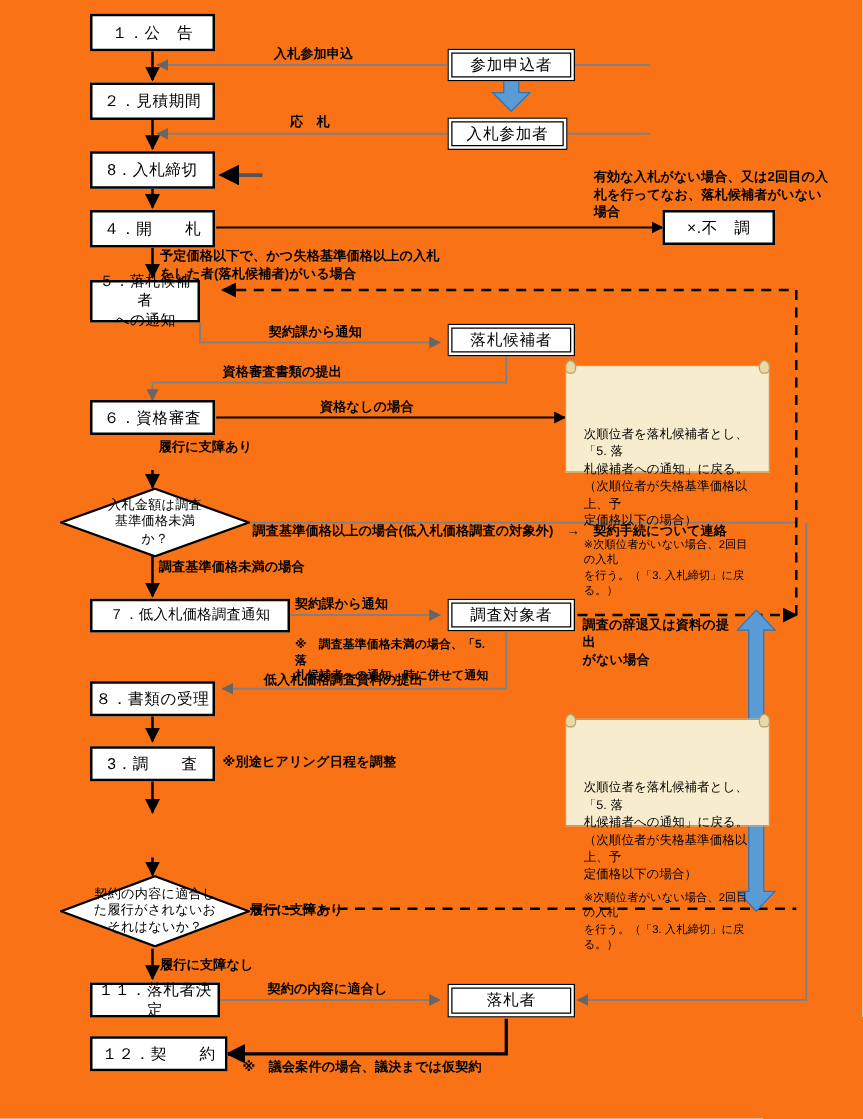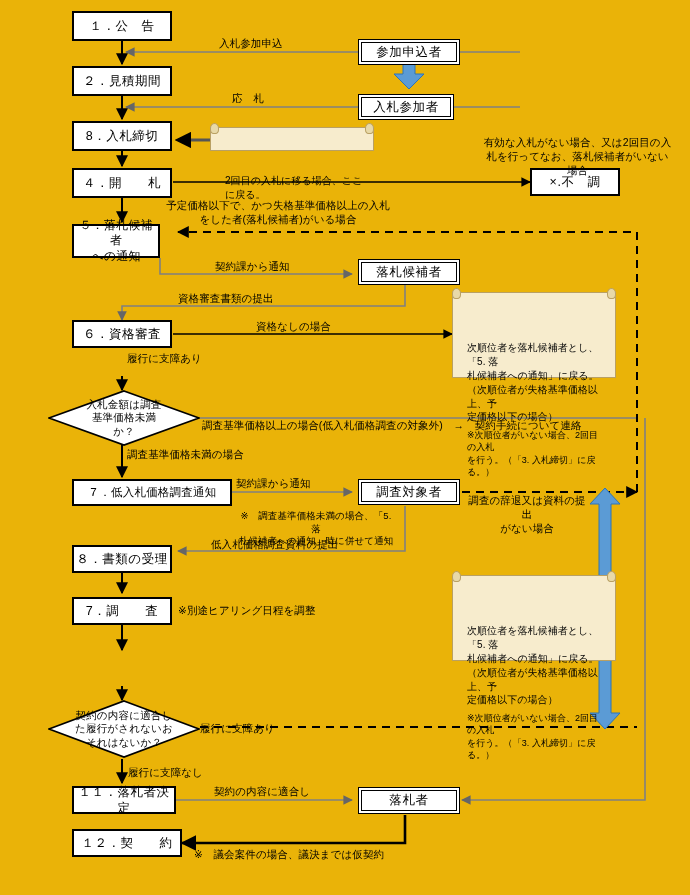--- a/index.html
+++ b/index.html
@@ -6,21 +6,21 @@
   body{
     font-family:"Liberation Sans","DejaVu Sans",sans-serif;
     color:#000;
     -webkit-font-smoothing:none;
   }
   #canvas{
     position:relative;
     width:690px;
     height:895px;
     overflow:hidden;
-    background:#eab308;
+    background:#f97316;
   }
   #svg-layer{
     position:absolute;
     left:0;top:0;
     width:690px;height:895px;
     pointer-events:none;
   }
 
   
   .pbox{
@@ -76,21 +76,21 @@
   
   .lbl{
     position:absolute;
     font-size:10.5px;
     line-height:1.32;
     letter-spacing:0.1px;
     white-space:pre-line;
     z-index:5;
     background:transparent;
   }
-  .lbl.b{font-weight:normal;text-align:center;}
+  .lbl.b{font-weight:bold;}
   .lbl.tiny{font-size:9.5px;}
 
   
   .note{
     position:absolute;
     box-sizing:border-box;
     background:#F7ECCD;
     border:1px solid #B9A063;
     z-index:6;
     padding:7px 8px 7px 14px;
@@ -196,21 +196,21 @@
 
   <div class="pbox small" style="left:72px;top:224px;width:88px;height:34px;">５．落札候補者
 への通知</div>
 
   <div class="pbox" style="left:72px;top:320px;width:100px;height:28px;">６．資格審査</div>
 
   <div class="pbox small" style="left:72px;top:479px;width:160px;height:27px;font-size:11.5px;">７．低入札価格調査通知</div>
 
   <div class="pbox" style="left:72px;top:545px;width:100px;height:28px;">８．書類の受理</div>
 
-  <div class="pbox" style="left:72px;top:597px;width:100px;height:28px;">7．調　　査</div>
+  <div class="pbox" style="left:72px;top:597px;width:100px;height:28px;">3．調　　査</div>
 
 
   <div class="pbox" style="left:72px;top:786px;width:104px;height:28px;">１１．落札者決定</div>
 
   <div class="pbox" style="left:72px;top:829px;width:110px;height:28px;">１２．契　　約</div>
 
   <div class="pbox" style="left:530px;top:168px;width:90px;height:28px;">×.不　調</div>
 
   <div class="abox" style="left:358px;top:39px;width:102px;height:26px;">
     <div class="inner">参加申込者</div>
@@ -290,25 +290,20 @@
   <div class="lbl b" style="left:178px;top:604px;">※別途ヒアリング日程を調整</div>
 
   <div class="lbl b" style="left:200px;top:722px;">履行に支障あり</div>
 
   <div class="lbl b" style="left:128px;top:766px;">履行に支障なし</div>
 
   <div class="lbl b" style="left:214px;top:785px;">契約の内容に適合し</div>
 
   <div class="lbl b" style="left:194px;top:848px;">※　議会案件の場合、議決までは仮契約</div>
 
-  <div class="note" style="left:210px;top:127px;width:164px;height:24px;padding-top:5px;font-size:10px;">
-    <span class="curlL"></span>
-    <span class="curlR"></span>
-    <span>2回目の入札に移る場合、ここに戻る。</span>
-  </div>
 
   <div class="note" style="left:452px;top:292px;width:164px;height:86px;">
     <span class="curlL"></span>
     <span class="curlR"></span>
     <span>次順位者を落札候補者とし、「5. 落
 札候補者への通知」に戻る。
 （次順位者が失格基準価格以上、予
 定価格以下の場合）</span>
     <span class="sub">※次順位者がいない場合、2回目の入札
 を行う。（「3. 入札締切」に戻る。）</span>

